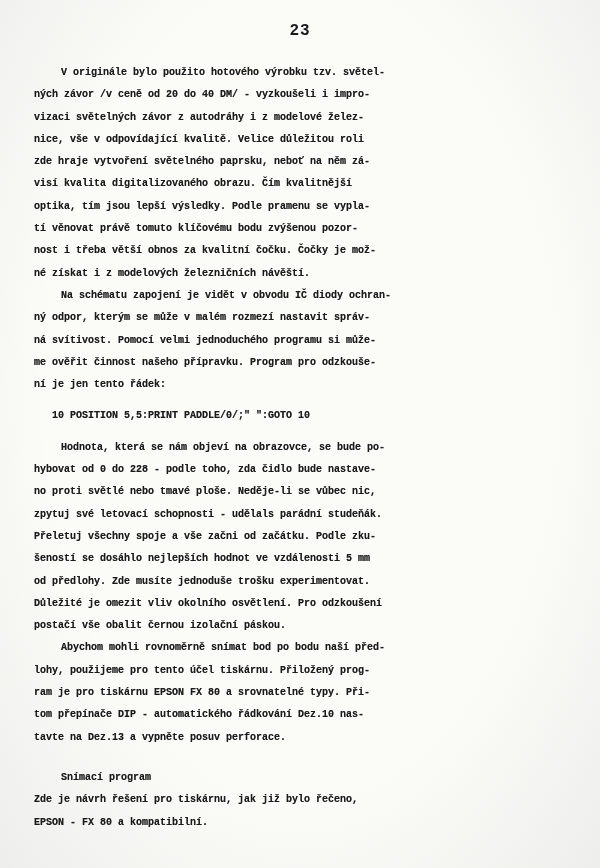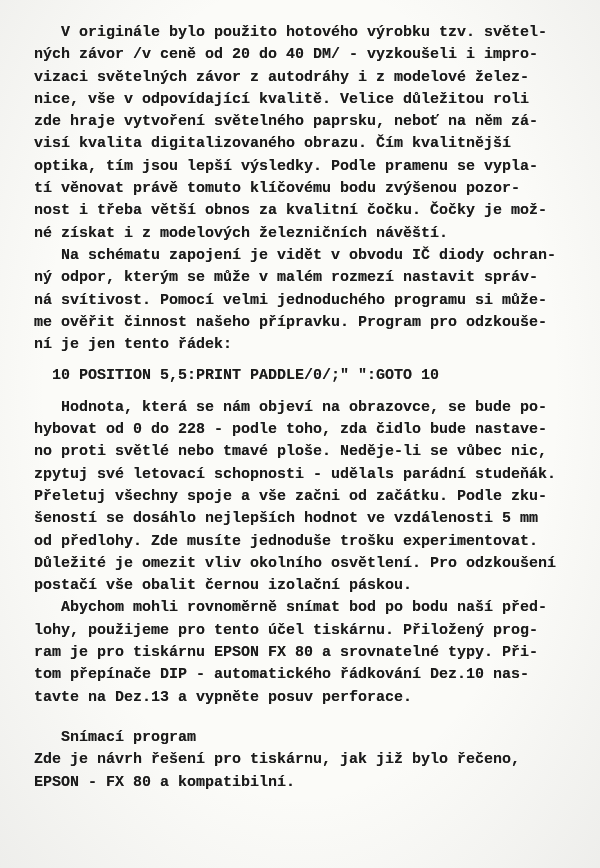--- a/index.html
+++ b/index.html
@@ -21,35 +21,36 @@
   }
   .page-number {
     text-align: center;
     padding-top: 22px;
     font-size: 16px;
     font-weight: 700;
     letter-spacing: 1px;
   }
   .text-body {
     margin: 22px 28px 0 34px;
-    font-size: 15px;
+    font-size: 10px;
     font-weight: 700;
     line-height: 22.3px;
     white-space: pre-wrap;
     text-shadow: 0 0 0.5px rgba(20,20,20,0.55);
   }
   .block { margin: 0; }
   .block.code {
     margin-top: 9px;
     margin-bottom: 9px;
   }
   .block.code .line { padding-left: 18px; }
   .block.heading { margin-top: 18px; }
   .block.heading .line { padding-left: 27px; }
   .line { min-height: 22.3px; }
   .line.first { padding-left: 27px; }
 </style>
 </head>
 <body>
 
 <div class="paper">
+  <div class="page-number">23</div>
   <div class="text-body" id="text-body"><div class="block paragraph"><div class="line first">V originále bylo použito hotového výrobku tzv. světel-</div><div class="line">ných závor /v ceně od 20 do 40 DM/ - vyzkoušeli i impro-</div><div class="line">vizaci světelných závor z autodráhy i z modelové želez-</div><div class="line">nice, vše v odpovídající kvalitě. Velice důležitou roli</div><div class="line">zde hraje vytvoření světelného paprsku, neboť na něm zá-</div><div class="line">visí kvalita digitalizovaného obrazu. Čím kvalitnější</div><div class="line">optika, tím jsou lepší výsledky. Podle pramenu se vypla-</div><div class="line">tí věnovat právě tomuto klíčovému bodu zvýšenou pozor-</div><div class="line">nost i třeba větší obnos za kvalitní čočku. Čočky je mož-</div><div class="line">né získat i z modelových železničních návěští.</div></div><div class="block paragraph"><div class="line first">Na schématu zapojení je vidět v obvodu IČ diody ochran-</div><div class="line">ný odpor, kterým se může v malém rozmezí nastavit správ-</div><div class="line">ná svítivost. Pomocí velmi jednoduchého programu si může-</div><div class="line">me ověřit činnost našeho přípravku. Program pro odzkouše-</div><div class="line">ní je jen tento řádek:</div></div><div class="block code"><div class="line">10 POSITION 5,5:PRINT PADDLE/0/;" ":GOTO 10</div></div><div class="block paragraph"><div class="line first">Hodnota, která se nám objeví na obrazovce, se bude po-</div><div class="line">hybovat od 0 do 228 - podle toho, zda čidlo bude nastave-</div><div class="line">no proti světlé nebo tmavé ploše. Neděje-li se vůbec nic,</div><div class="line">zpytuj své letovací schopnosti - udělals parádní studeňák.</div><div class="line">Přeletuj všechny spoje a vše začni od začátku. Podle zku-</div><div class="line">šeností se dosáhlo nejlepších hodnot ve vzdálenosti 5 mm</div><div class="line">od předlohy. Zde musíte jednoduše trošku experimentovat.</div><div class="line">Důležité je omezit vliv okolního osvětlení. Pro odzkoušení</div><div class="line">postačí vše obalit černou izolační páskou.</div></div><div class="block paragraph"><div class="line first">Abychom mohli rovnoměrně snímat bod po bodu naší před-</div><div class="line">lohy, použijeme pro tento účel tiskárnu. Přiložený prog-</div><div class="line">ram je pro tiskárnu EPSON FX 80 a srovnatelné typy. Při-</div><div class="line">tom přepínače DIP - automatického řádkování Dez.10 nas-</div><div class="line">tavte na Dez.13 a vypněte posuv perforace.</div></div><div class="block heading"><div class="line">Snímací program</div></div><div class="block paragraph"><div class="line">Zde je návrh řešení pro tiskárnu, jak již bylo řečeno,</div><div class="line">EPSON - FX 80 a kompatibilní.</div></div></div>
 </div>
 
 </body></html>

